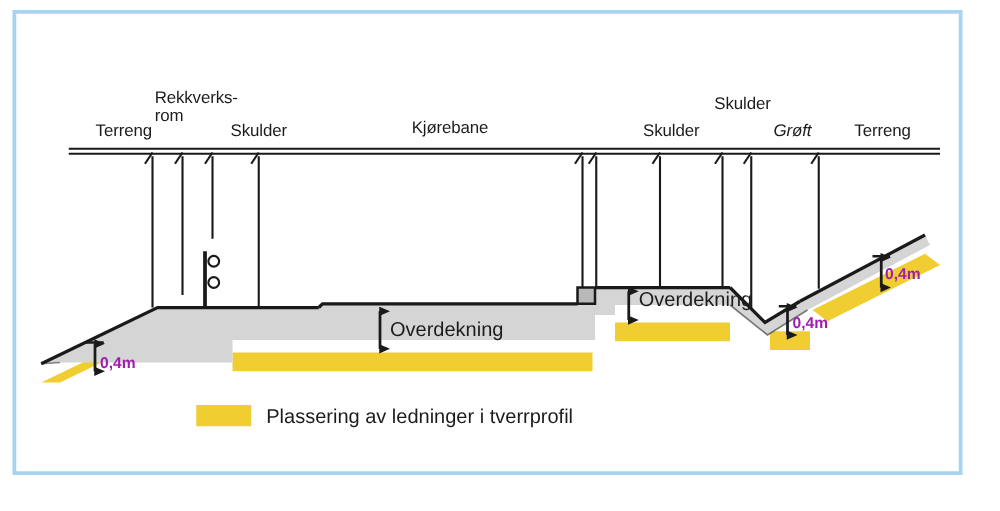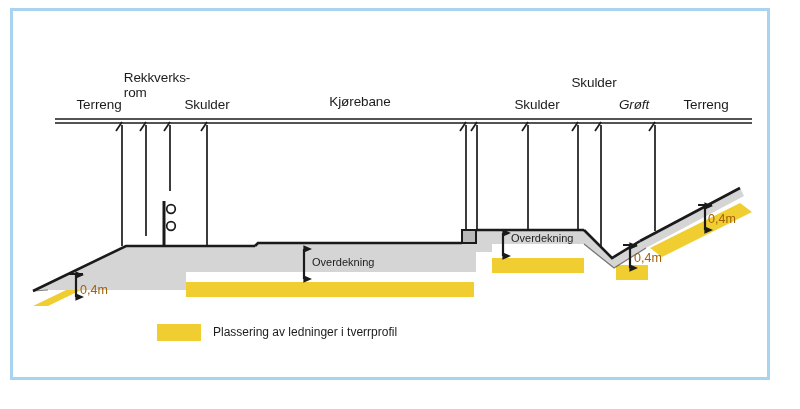--- a/index.html
+++ b/index.html
@@ -42,45 +42,45 @@
     color: #1c1c1c;
     white-space: nowrap;
     line-height: 1.08;
     letter-spacing: -0.1px;
   }
   .lbl.center { transform: translateX(-50%); }
   .dim {
     position: absolute;
     font-family: "Liberation Sans", sans-serif;
     font-size: 12.5px;
-    font-weight: 400;
-    color: #a16207;
+    font-weight: 700;
+    color: #a21caf;
     white-space: nowrap;
   }
   .ovd {
     position: absolute;
     font-family: "Liberation Sans", sans-serif;
-    font-size: 11px;
+    font-size: 16px;
     color: #1c1c1c;
     white-space: nowrap;
   }
   #legend-swatch {
     position: absolute;
     left: 157px;
     top: 324px;
     width: 44px;
     height: 17px;
     background: #f0ce32;
   }
   #legend-text {
     position: absolute;
     left: 213px;
     top: 325px;
     font-family: "Liberation Sans", sans-serif;
-    font-size: 12px;
+    font-size: 16px;
     color: #1c1c1c;
     white-space: nowrap;
   }
 </style>
 </head>
 <body>
 
 <div id="figure">
 
   <div id="frame"></div>

